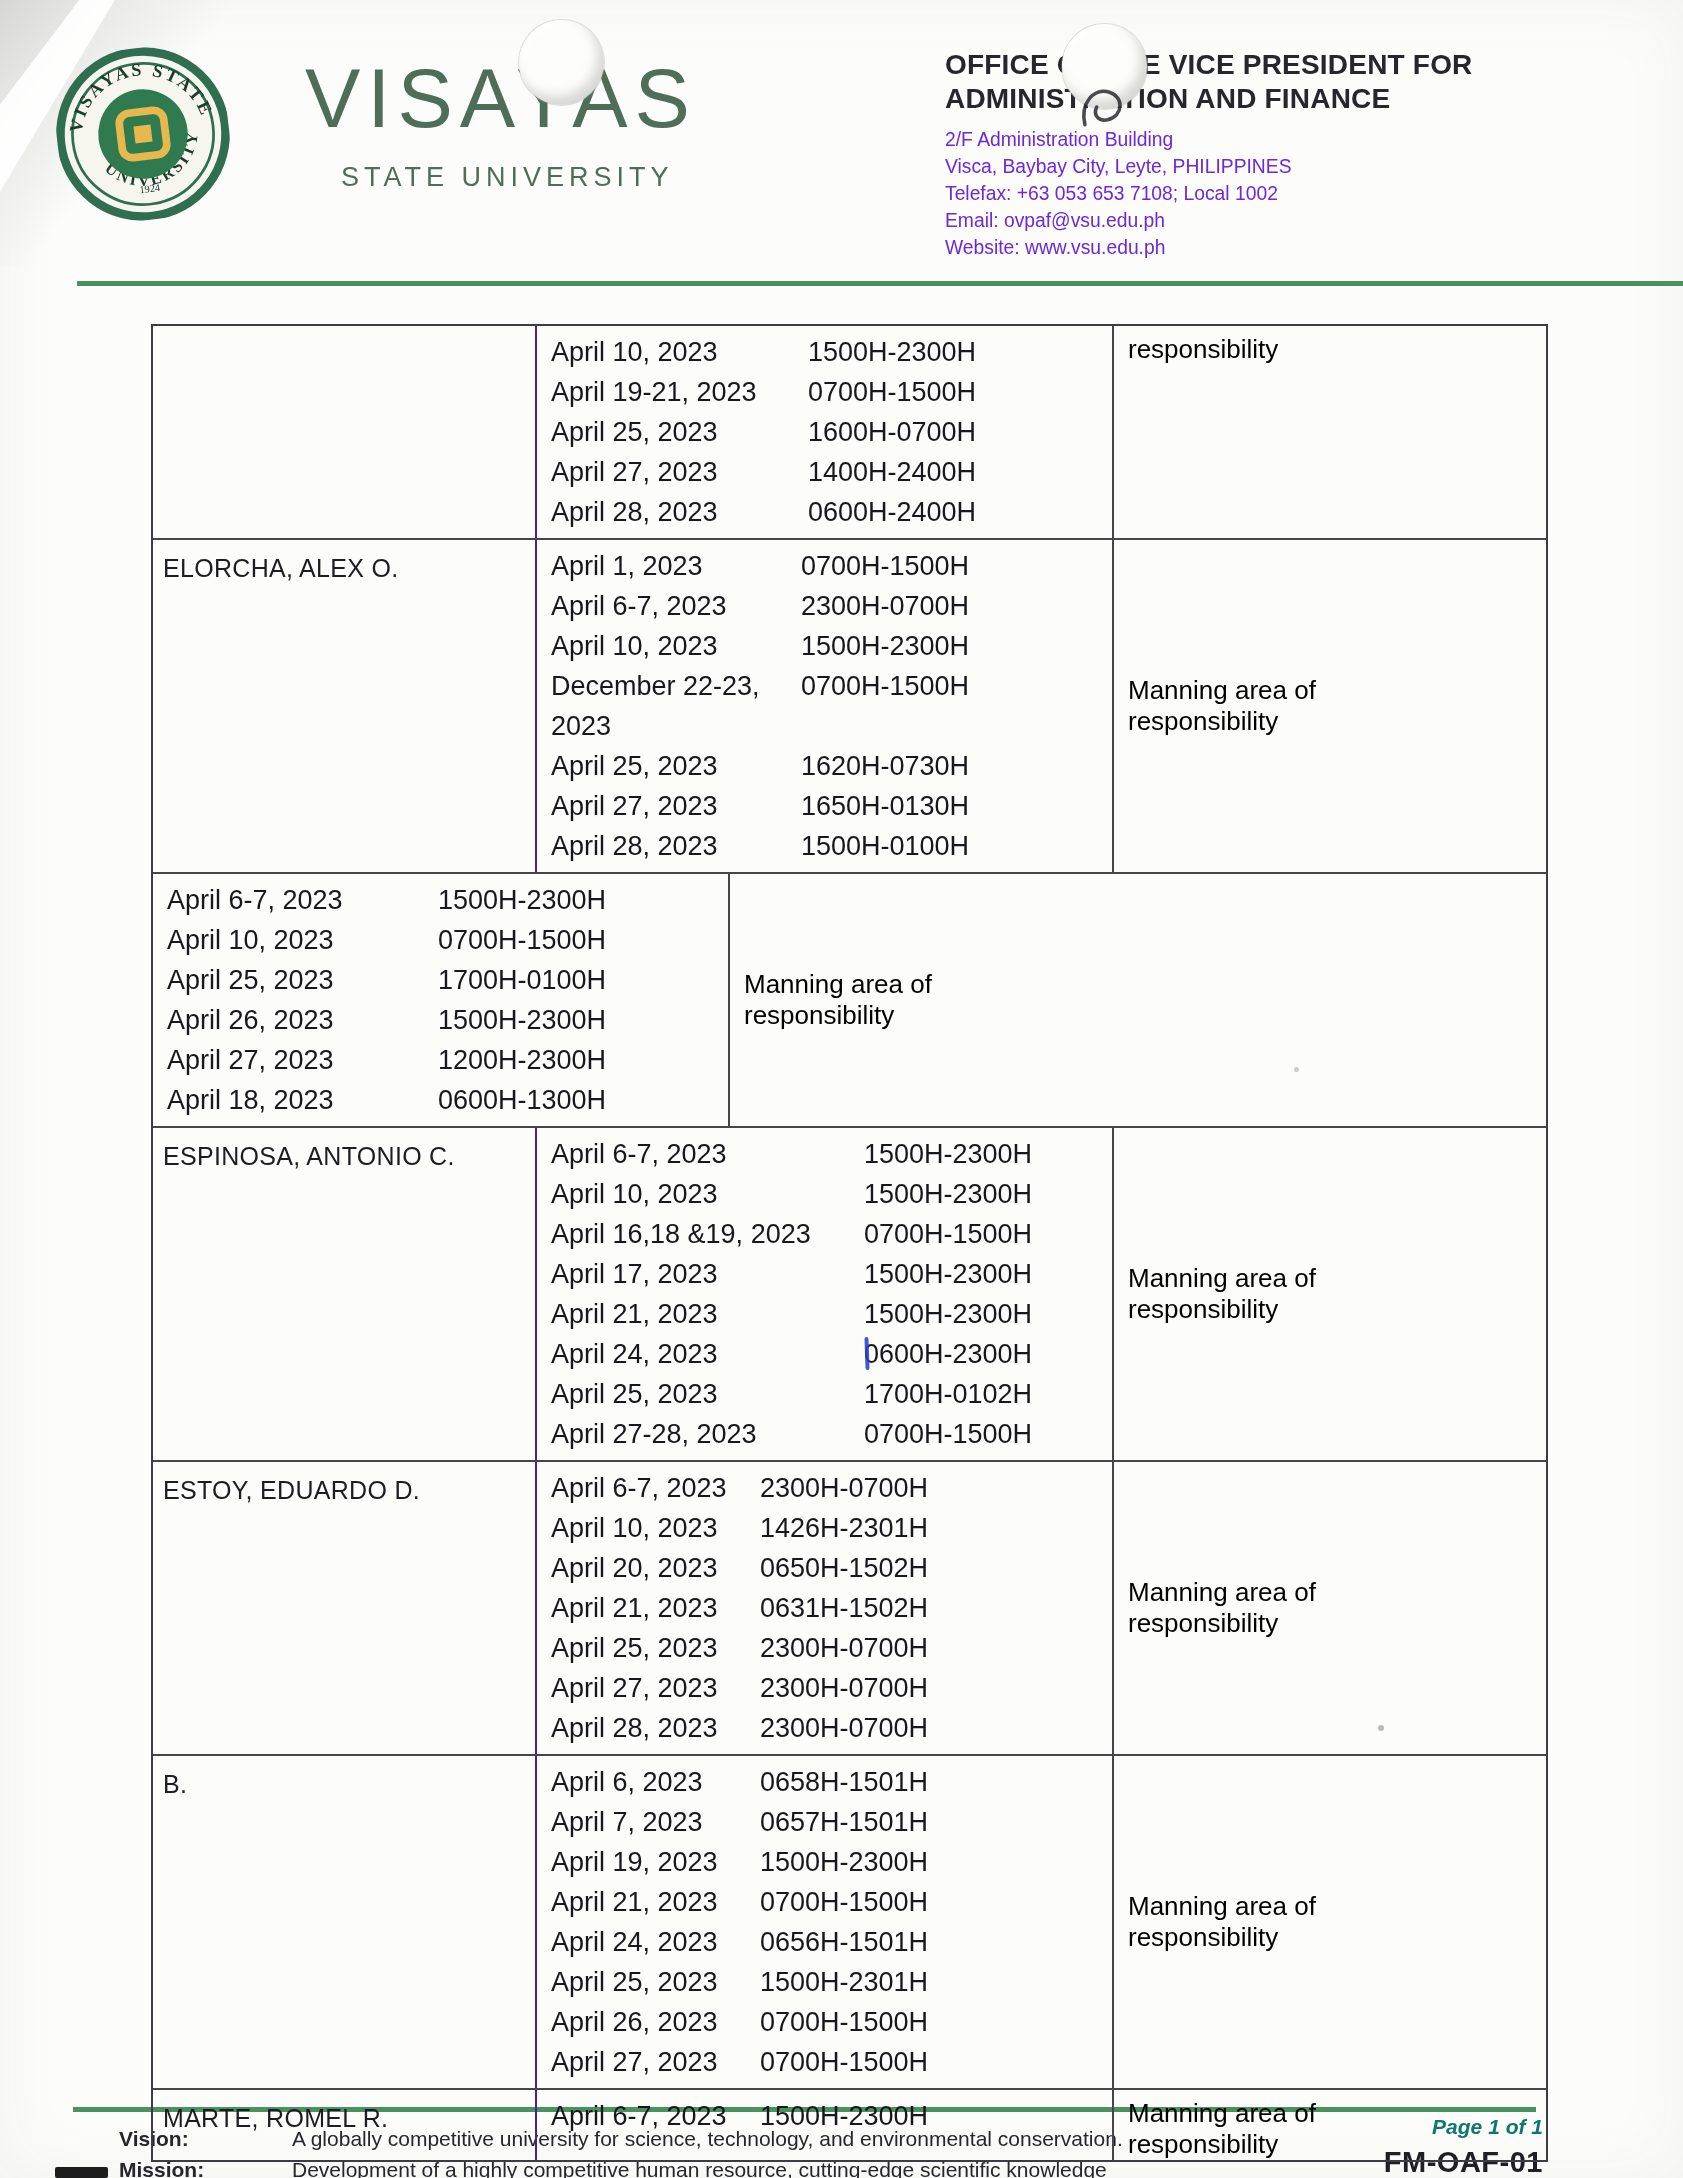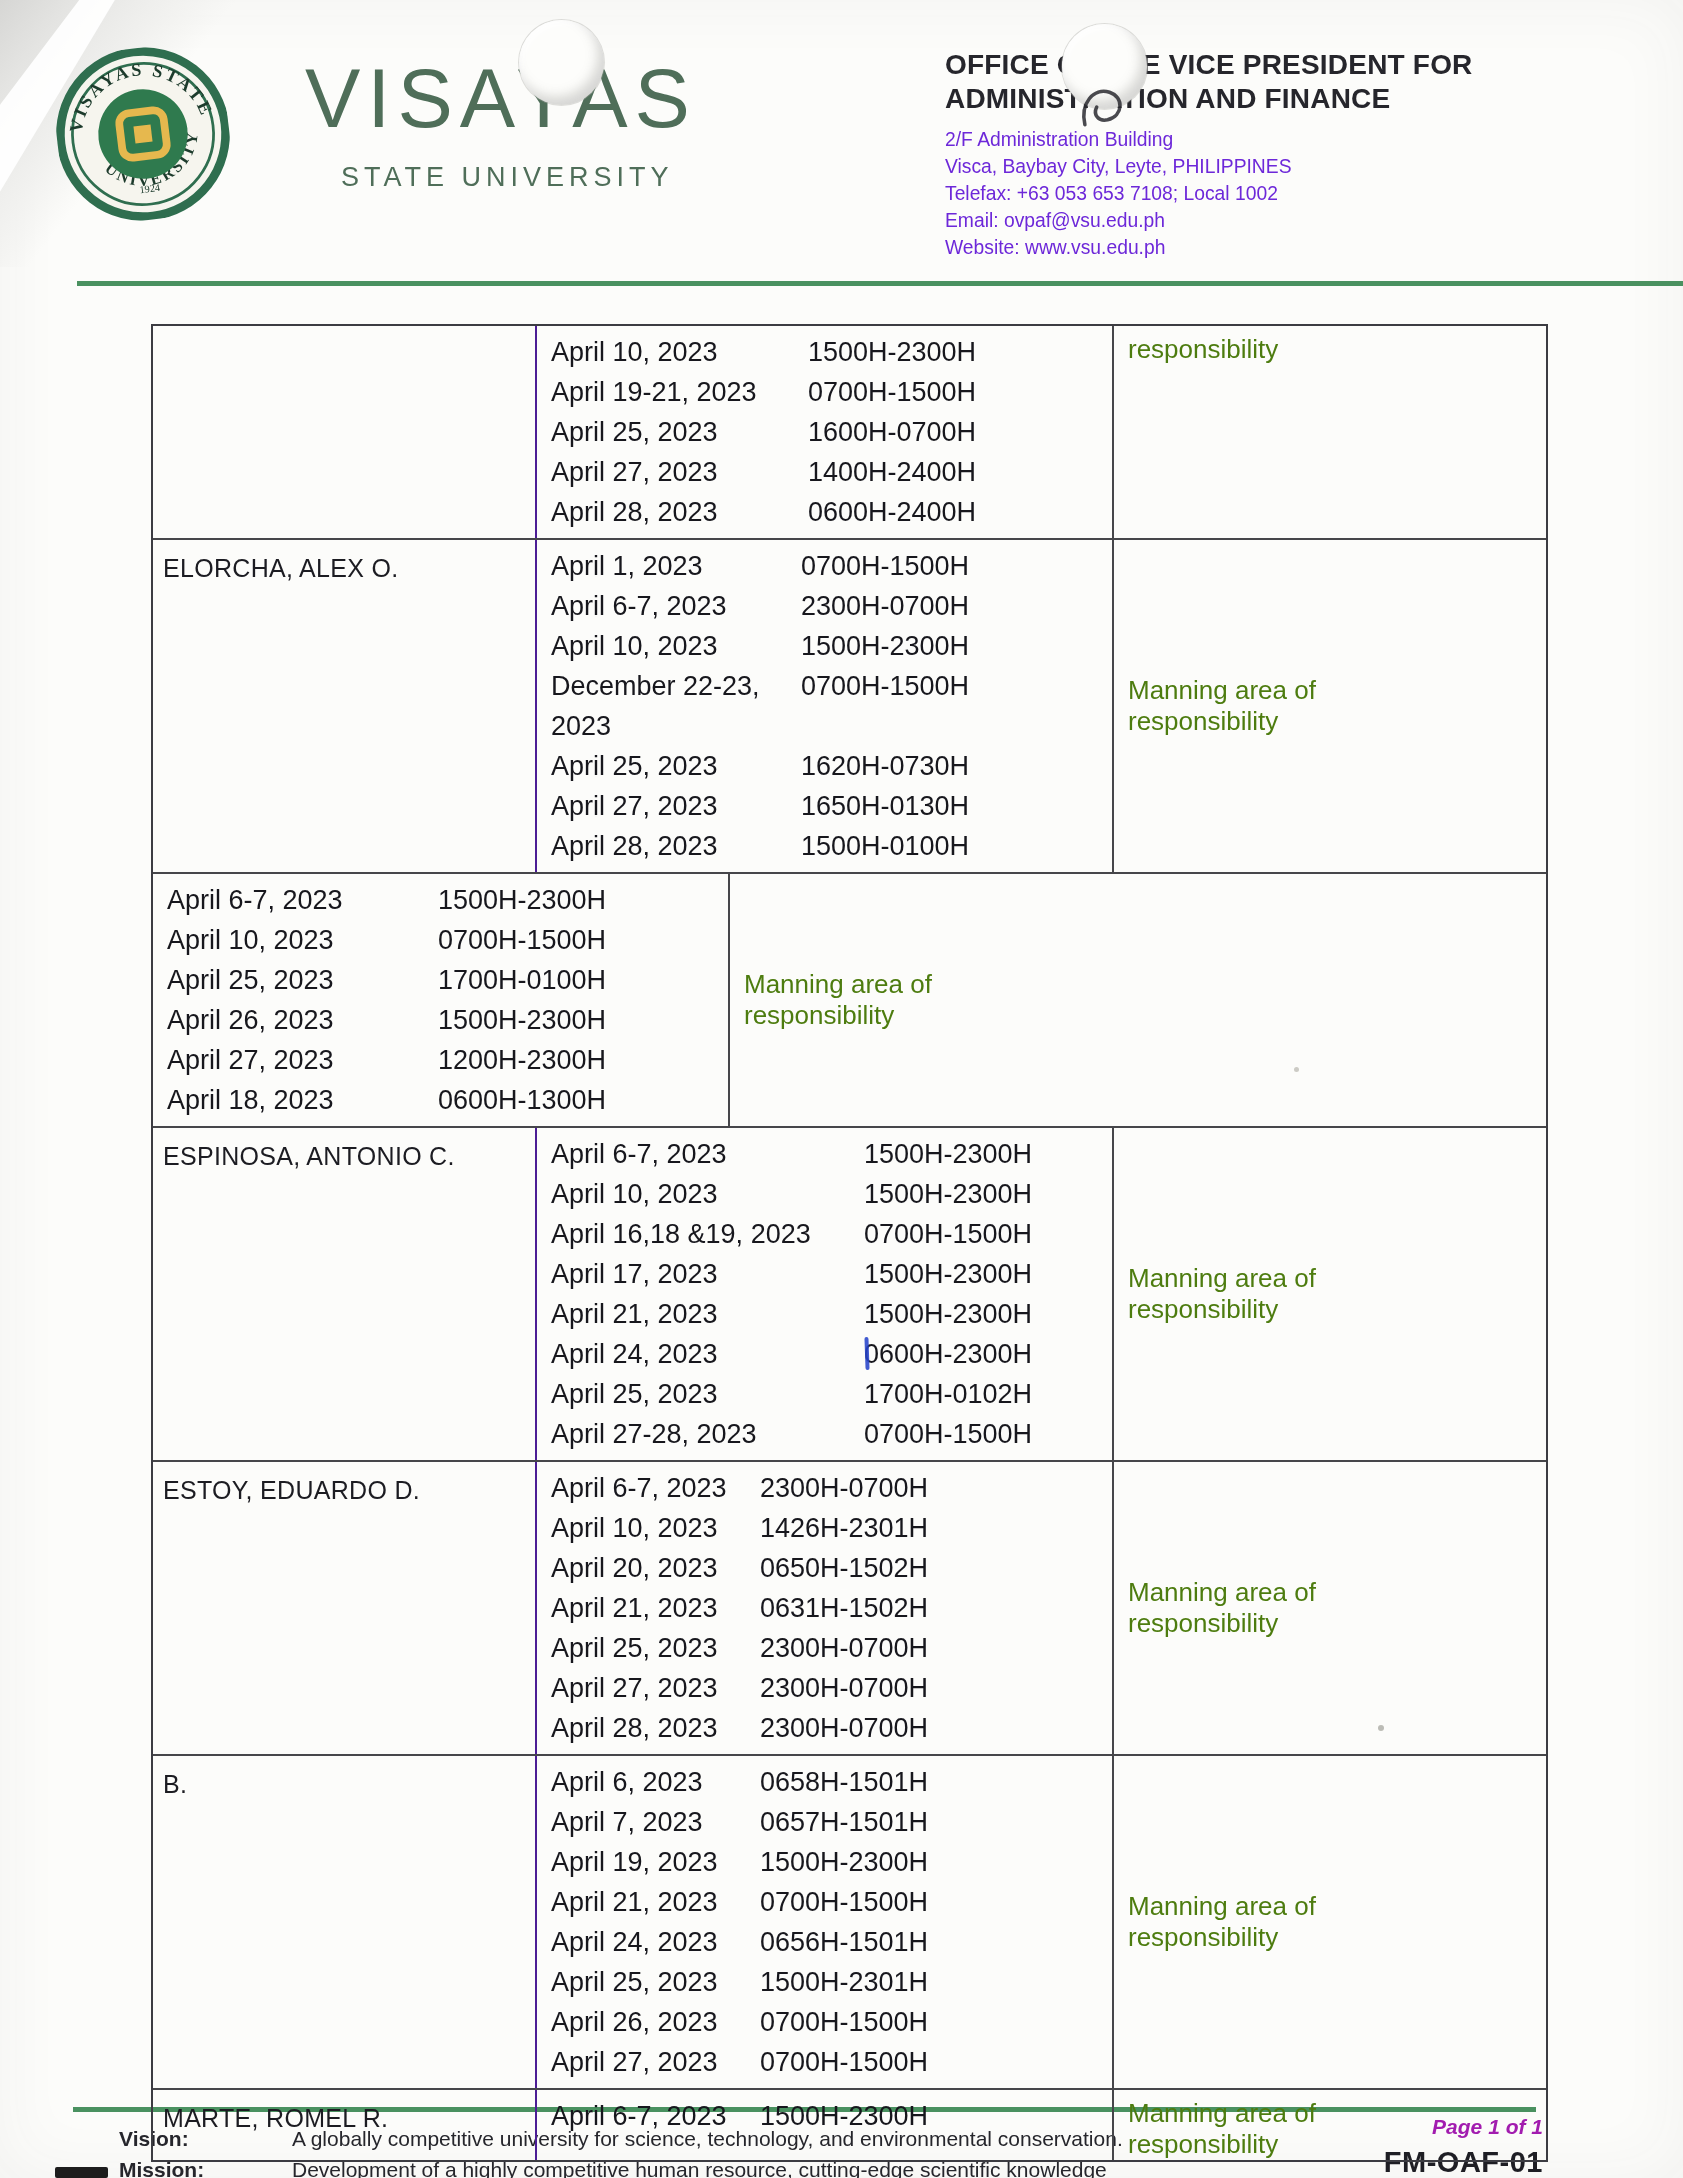--- a/index.html
+++ b/index.html
@@ -47,24 +47,24 @@
   .name-line{font-size:25px;line-height:44px;letter-spacing:0.3px;white-space:nowrap;color:#1c1c22;}
   .sched-cell{width:577px;flex-shrink:0;border-right:2px solid #46464a;padding:6px 0 6px 14px;box-sizing:border-box;}
   .sched-line{display:flex;line-height:40px;font-size:27px;color:#17171d;}
   .sched-line .d{width:var(--dw,238px);flex-shrink:0;}
   .sched-line .t{position:relative;}
   .pen-mark::before{content:"";position:absolute;left:1px;top:3px;width:4px;height:33px;
     background:var(--pen-blue,#2743c9);border-radius:2px;transform:rotate(-2deg);opacity:.88;}
   .remark-cell{flex:1;display:flex;flex-direction:column;justify-content:center;
     padding:0 8px 0 14px;box-sizing:border-box;}
   .remark-cell.align-top{justify-content:flex-start;padding-top:8px;}
-  .remark-line{font-size:26px;line-height:31px;color:#4d7c0f;}
+  .remark-line{font-size:26px;line-height:31px;color:#000000;}
   
   .page-label{position:absolute;left:1317px;top:2115px;width:226px;text-align:right;
-    font-size:21px;font-style:italic;font-weight:700;color:#a21caf;}
+    font-size:21px;font-style:italic;font-weight:700;color:#0f766e;}
   .form-code{position:absolute;left:1313px;top:2146px;width:230px;text-align:right;
     font-size:29px;font-weight:700;letter-spacing:0.5px;color:#1e1e24;}
   .vm-line{position:absolute;left:119px;display:flex;font-size:21px;color:#26262c;}
   .vm-line .flabel{width:173px;flex-shrink:0;font-weight:700;}
   .vision-line{top:2127px;}
   .mission-line{top:2158px;}
 </style>
 </head>
 <body>
 

